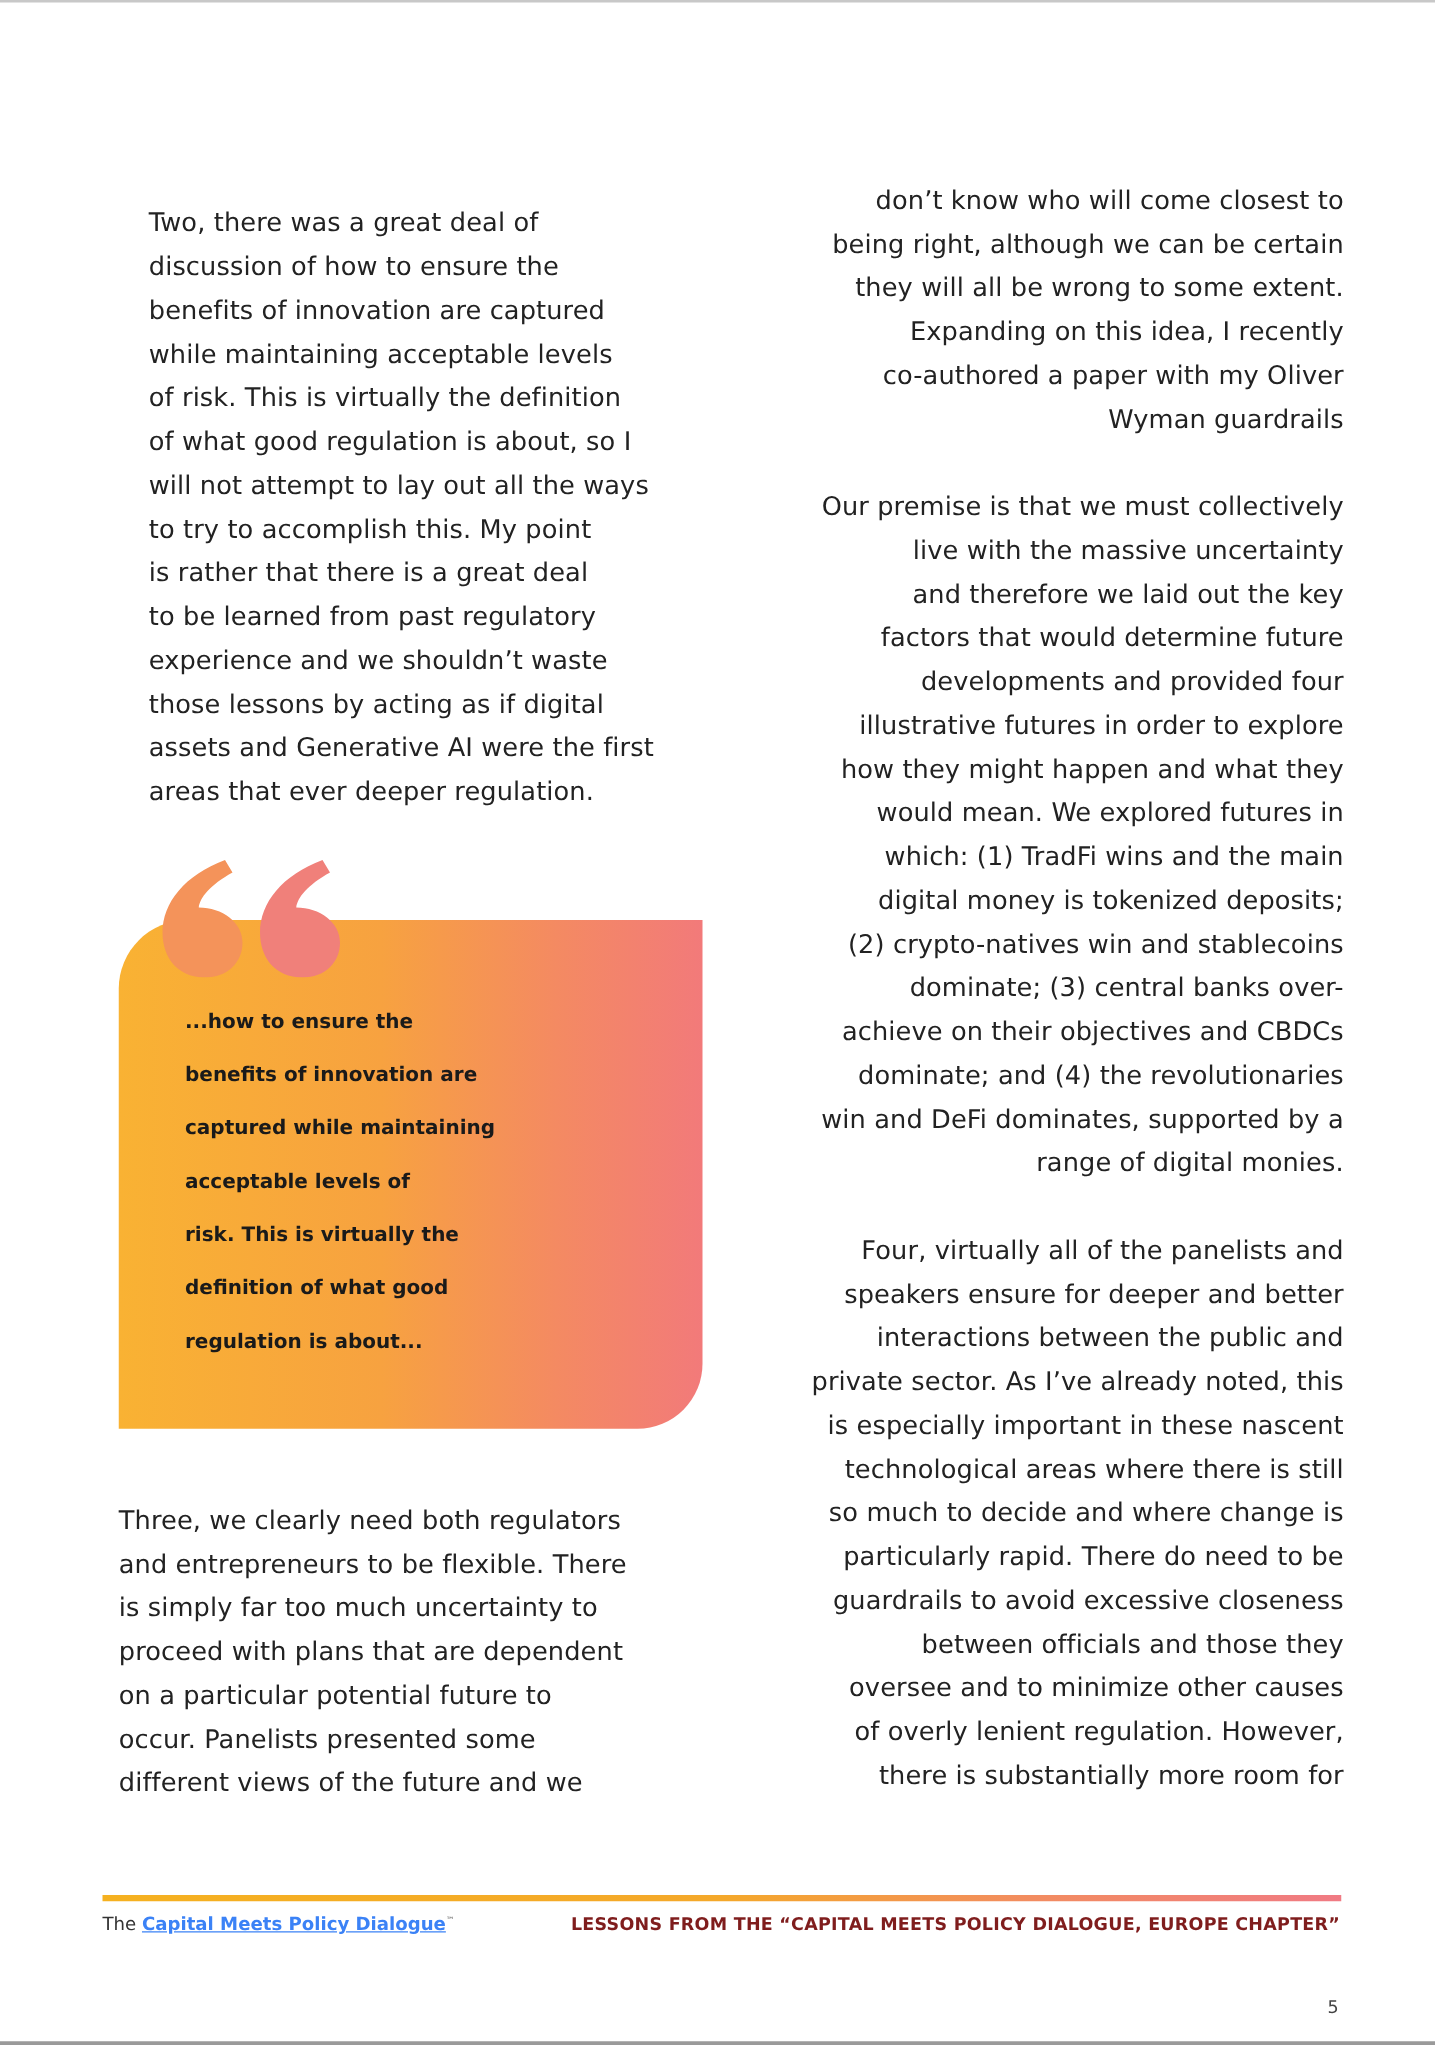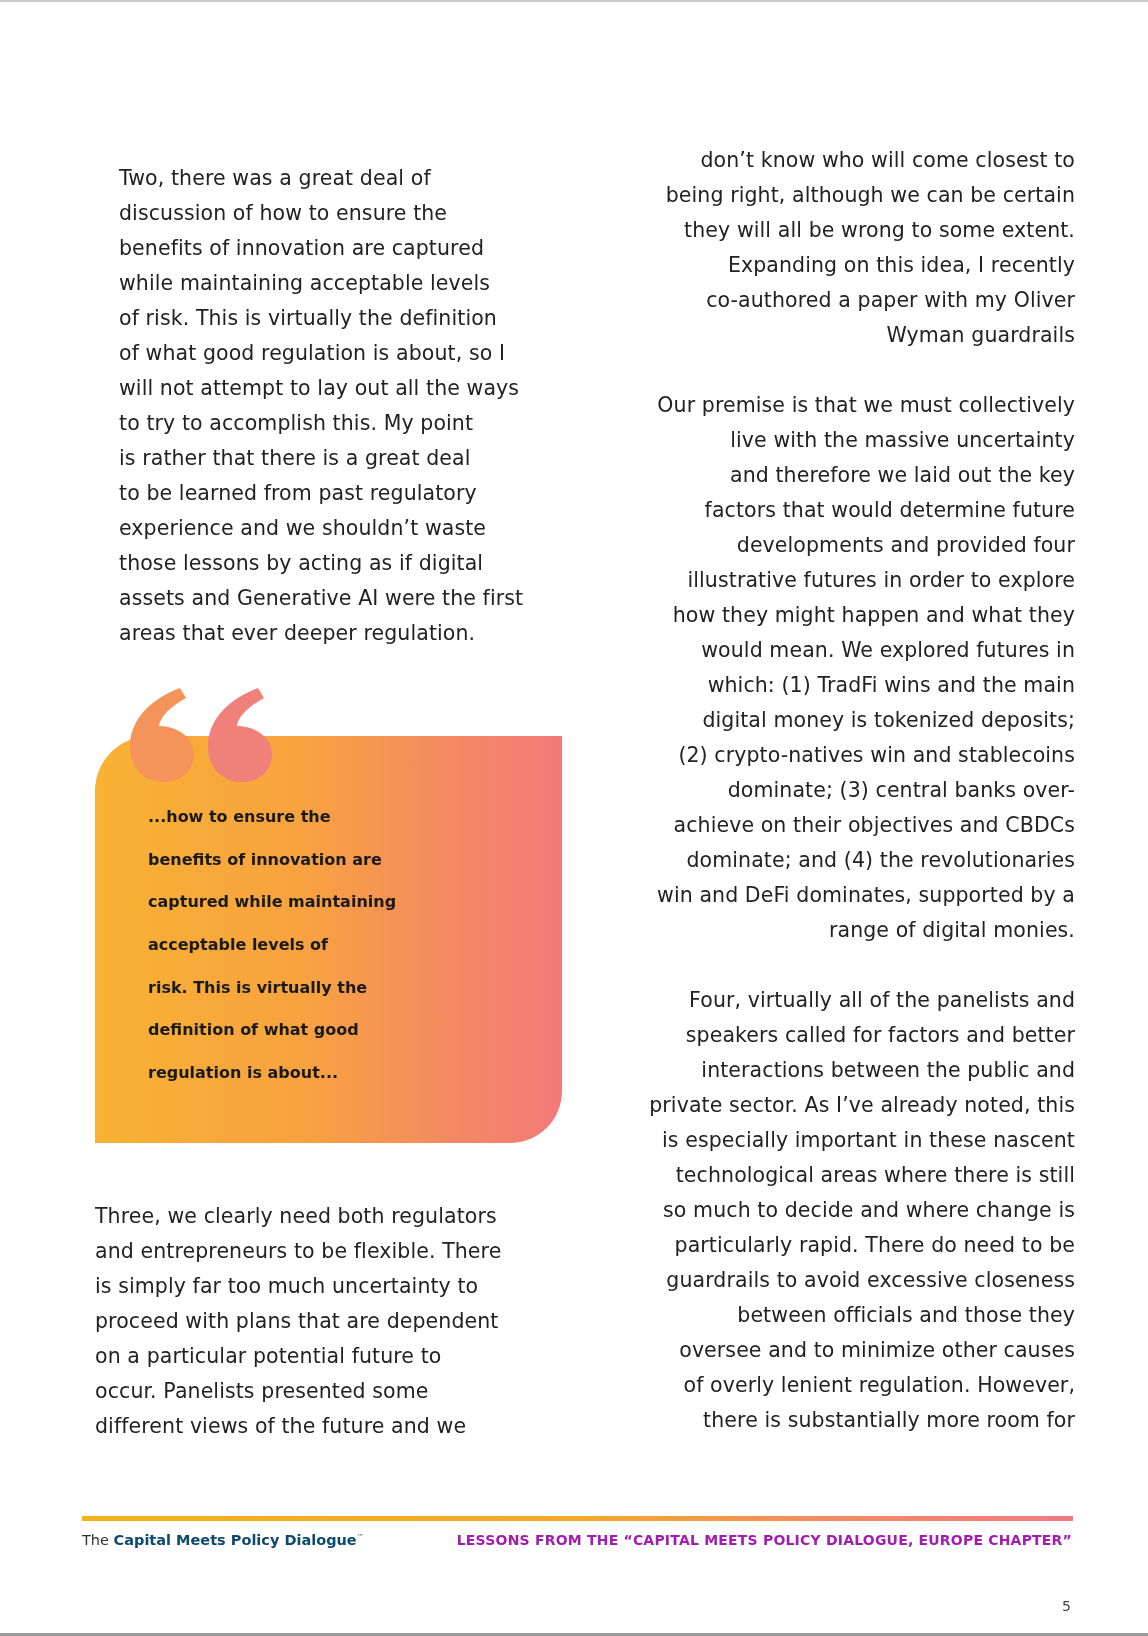--- a/index.html
+++ b/index.html
@@ -17,23 +17,23 @@
     .quote-box { position: absolute; left: 95px; top: 736px; width: 467px; height: 407px;
       background: linear-gradient(90deg, #F9B233 0%, #F7A240 45%, #F48A62 75%, #F27A7A 100%);
       border-top-left-radius: 55px; border-bottom-right-radius: 52px; }
     .quote-marks { position: absolute; left: 128px; top: 686px; width: 150px; height: 96px; }
     .quote-text { position: absolute; left: 148px; top: 796px; }
     .qline { height: 42.7px; line-height: 42.7px; font-size: 16px; font-weight: bold; color: #1a1a1a; white-space: nowrap; }
 
     .footer-bar { position: absolute; left: 82px; top: 1516px; width: 991px; height: 5px;
       background: linear-gradient(90deg, #F5B120 0%, #F4A82A 50%, #F28C60 75%, #F07A84 100%); }
     .footer-left { position: absolute; left: 82px; top: 1532px; font-size: 14.5px; color: #333333; white-space: nowrap; }
-    .footer-left .brand { font-weight: bold; color: #0c4a6e; }
+    .footer-left .brand { font-weight: bold; color: #3b82f6; text-decoration: underline; }
     .footer-left .tm { font-size: 7px; vertical-align: super; color: #555; }
-    .footer-right { position: absolute; right: 76px; top: 1532px; font-size: 14px; font-weight: bold; color: #a21caf; white-space: nowrap; letter-spacing: 0.2px; }
+    .footer-right { position: absolute; right: 76px; top: 1532px; font-size: 14px; font-weight: bold; color: #7f1d1d; white-space: nowrap; letter-spacing: 0.2px; }
     .copyright { position: absolute; left: 82px; top: 1694px; font-size: 14px; color: #444444; white-space: nowrap; }
     .page-num { position: absolute; left: 1062px; top: 1598px; font-size: 14px; color: #444444; }
   </style>
 </head>
 <body>
 
 <div class="top-rule"></div>
 
 <div class="col" id="col-left-top">
   <div class="line">Two, there was a great deal of</div>
@@ -101,21 +101,21 @@
     <div class="line">(2) crypto-natives win and stablecoins</div>
     <div class="line">dominate; (3) central banks over-</div>
     <div class="line">achieve on their objectives and CBDCs</div>
     <div class="line">dominate; and (4) the revolutionaries</div>
     <div class="line">win and DeFi dominates, supported by a</div>
     <div class="line">range of digital monies.</div>
   </div>
   <div class="gap"></div>
   <div>
     <div class="line">Four, virtually all of the panelists and</div>
-    <div class="line">speakers called for factors and better</div>
+    <div class="line">speakers ensure for deeper and better</div>
     <div class="line">interactions between the public and</div>
     <div class="line">private sector. As I’ve already noted, this</div>
     <div class="line">is especially important in these nascent</div>
     <div class="line">technological areas where there is still</div>
     <div class="line">so much to decide and where change is</div>
     <div class="line">particularly rapid. There do need to be</div>
     <div class="line">guardrails to avoid excessive closeness</div>
     <div class="line">between officials and those they</div>
     <div class="line">oversee and to minimize other causes</div>
     <div class="line">of overly lenient regulation. However,</div>

